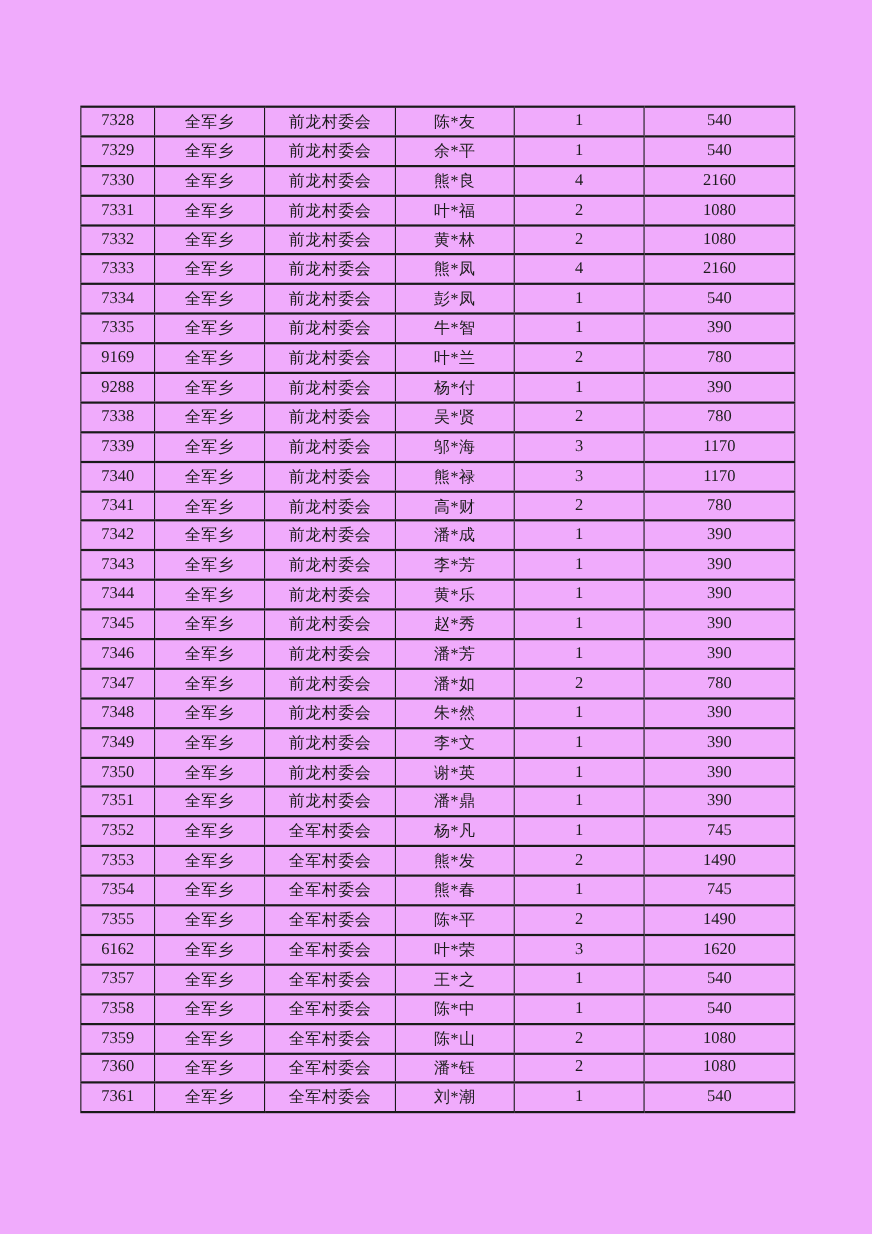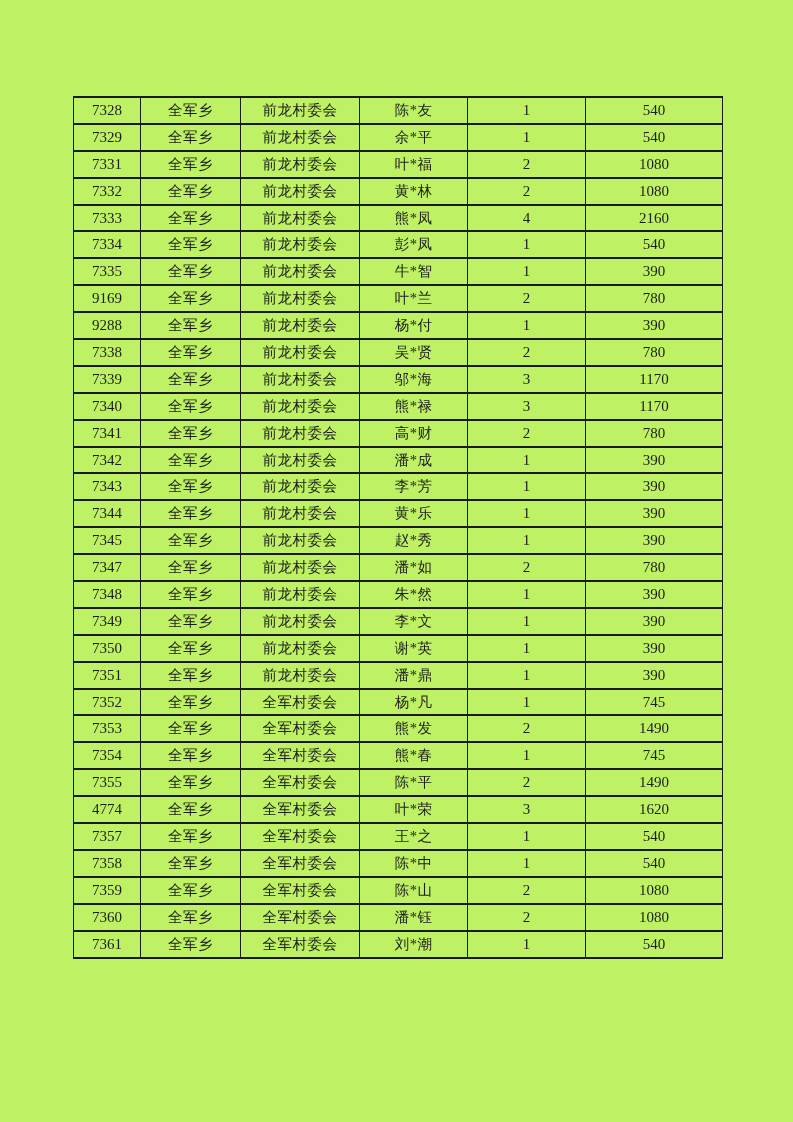--- a/index.html
+++ b/index.html
@@ -4,21 +4,21 @@
 <style>
   html, body {
     margin: 0;
     padding: 0;
     background: #ffffff;
   }
   .page {
     position: relative;
     width: 793px;
     height: 1122px;
-    background: #bef264;
+    background: #f0abfc;
     overflow: hidden;
     font-family: "Liberation Serif", "DejaVu Serif", serif;
   }
   table.data-table {
     position: absolute;
     left: 73px;
     top: 96px;
     width: 649px;
     border-collapse: collapse;
     table-layout: fixed;
@@ -71,20 +71,28 @@
         </tr>
         <tr>
           <td class="col-id">7329</td>
           <td class="col-township">全军乡</td>
           <td class="col-village">前龙村委会</td>
           <td class="col-name">余*平</td>
           <td class="col-count">1</td>
           <td class="col-amount">540</td>
         </tr>
         <tr>
+          <td class="col-id">7330</td>
+          <td class="col-township">全军乡</td>
+          <td class="col-village">前龙村委会</td>
+          <td class="col-name">熊*良</td>
+          <td class="col-count">4</td>
+          <td class="col-amount">2160</td>
+        </tr>
+        <tr>
           <td class="col-id">7331</td>
           <td class="col-township">全军乡</td>
           <td class="col-village">前龙村委会</td>
           <td class="col-name">叶*福</td>
           <td class="col-count">2</td>
           <td class="col-amount">1080</td>
         </tr>
         <tr>
           <td class="col-id">7332</td>
           <td class="col-township">全军乡</td>
@@ -191,20 +199,28 @@
         </tr>
         <tr>
           <td class="col-id">7345</td>
           <td class="col-township">全军乡</td>
           <td class="col-village">前龙村委会</td>
           <td class="col-name">赵*秀</td>
           <td class="col-count">1</td>
           <td class="col-amount">390</td>
         </tr>
         <tr>
+          <td class="col-id">7346</td>
+          <td class="col-township">全军乡</td>
+          <td class="col-village">前龙村委会</td>
+          <td class="col-name">潘*芳</td>
+          <td class="col-count">1</td>
+          <td class="col-amount">390</td>
+        </tr>
+        <tr>
           <td class="col-id">7347</td>
           <td class="col-township">全军乡</td>
           <td class="col-village">前龙村委会</td>
           <td class="col-name">潘*如</td>
           <td class="col-count">2</td>
           <td class="col-amount">780</td>
         </tr>
         <tr>
           <td class="col-id">7348</td>
           <td class="col-township">全军乡</td>
@@ -263,21 +279,21 @@
         </tr>
         <tr>
           <td class="col-id">7355</td>
           <td class="col-township">全军乡</td>
           <td class="col-village">全军村委会</td>
           <td class="col-name">陈*平</td>
           <td class="col-count">2</td>
           <td class="col-amount">1490</td>
         </tr>
         <tr>
-          <td class="col-id">4774</td>
+          <td class="col-id">6162</td>
           <td class="col-township">全军乡</td>
           <td class="col-village">全军村委会</td>
           <td class="col-name">叶*荣</td>
           <td class="col-count">3</td>
           <td class="col-amount">1620</td>
         </tr>
         <tr>
           <td class="col-id">7357</td>
           <td class="col-township">全军乡</td>
           <td class="col-village">全军村委会</td>

